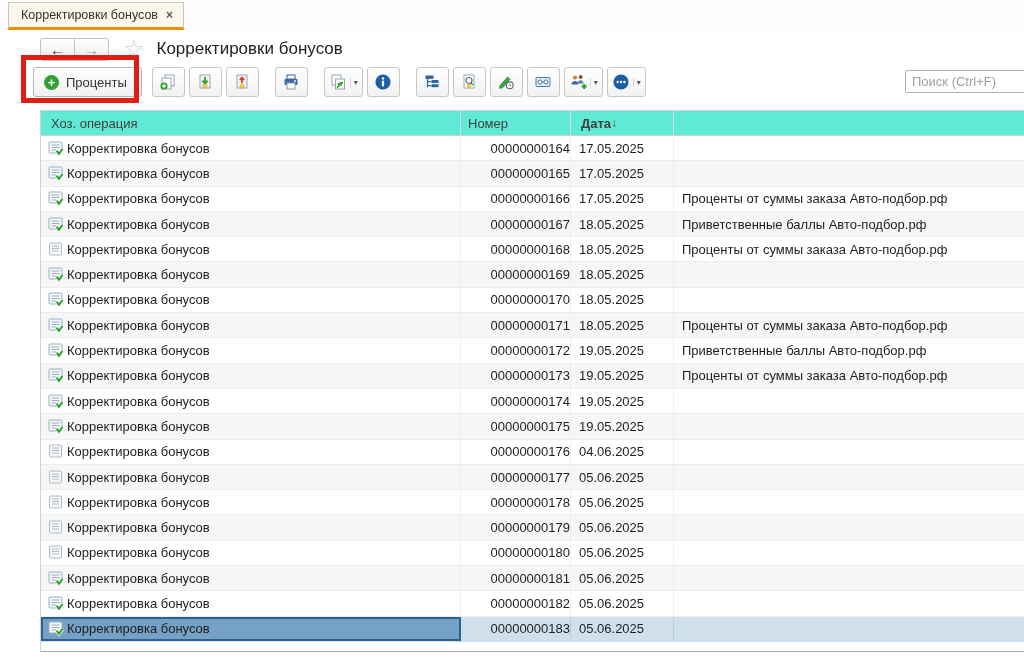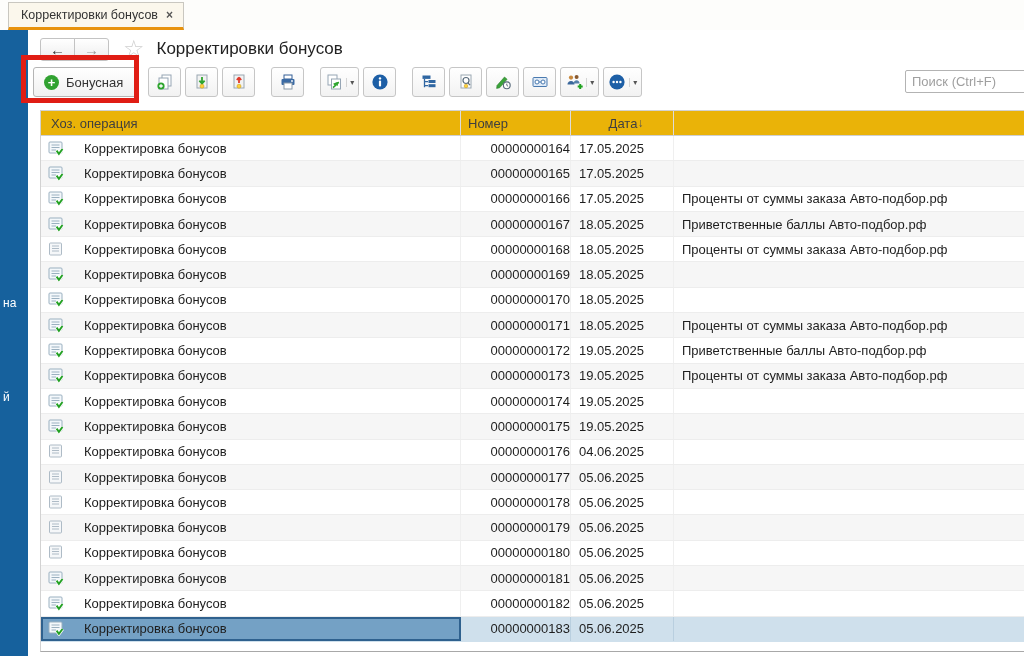--- a/index.html
+++ b/index.html
@@ -48,31 +48,31 @@
   .searchbox::placeholder { color:#9f9f9f; }
 
   
   .annot { position:absolute; left:21px; top:55px; width:118px; height:48px;
     border:5px solid #e01d14; z-index:50; pointer-events:none; }
 
   
   .grid { position:absolute; left:40px; top:110px; width:984px; height:542px;
     border-top:1px solid #d2d2d2; border-left:1px solid #d2d2d2; border-bottom:1px solid #a8a8a8;
     background:#fff; font-size:13px; }
-  .ghead { display:flex; height:25px; background:#eab308; border-bottom:1px solid #cfcfcf; color:#3f3f3f; }
+  .ghead { display:flex; height:25px; background:#5eead4; border-bottom:1px solid #cfcfcf; color:#3f3f3f; }
   .gh { display:flex; align-items:center; padding-left:10px; border-right:1px solid #dcdcdc; }
   .gh.h1 { width:420px; } .gh.h2 { width:110px; padding-left:7px; }
-  .gh.h3 { width:103px; justify-content:center; padding-right:2px; }
+  .gh.h3 { width:103px; justify-content:flex-start; padding-right:2px;font-weight:bold; }
   .gh.h4 { flex:1; padding-left:8px; border-right:none; }
   .sort { font-size:12px; color:#555; }
 
   .trow { display:flex; height:25.3px; background:#fff; border-bottom:1px solid #ededed; color:#1e1e1e; }
   .trow.alt { background:#f6f6f6; }
   .c { display:flex; align-items:center; border-right:1px solid #efefef; overflow:hidden; white-space:nowrap; }
-  .c1 { width:420px; padding-left:7px; gap:20px; }
+  .c1 { width:420px; padding-left:7px; gap:3px; }
   .c2 { width:110px; justify-content:flex-end; padding-right:0; }
   .c3 { width:103px; padding-left:8px;text-align:right; }
   .c4 { flex:1; padding-left:8px; border-right:none; }
   .docic { display:flex; align-items:center; }
 
   .trow.selected { background:#cfe0ec; border-bottom-color:#cfe0ec; }
   .trow.selected .c { border-right-color:#b9cfdf; }
   .trow.selected .c1 { background:#74a1c5; border:2px solid #2f618e; padding-left:5px; }
 </style>
 </head>
@@ -80,40 +80,36 @@
 
 <div class="stage">
 
   <div class="tabbar">
     <div class="tab">
       <span>Корректировки бонусов</span>
       <span class="x">×</span>
     </div>
   </div>
 
-  <div class="sidebar">
-    <span class="frag f0">на</span>
-    <span class="frag f1">й</span>
-  </div>
 
   <div class="navrow">
     <div class="navbtn back">
       <span>←</span>
     </div>
     <div class="navbtn fwd">
       <span>→</span>
     </div>
     <span class="star">☆</span>
     <span class="pagetitle">Корректировки бонусов</span>
   </div>
 
   <div class="toolbar">
     <button class="createbtn">
       <span class="plus-circle">+</span>
-      <span>Бонусная</span>
+      <span>Проценты</span>
     </button>
     <div class="tgroup">
         <button class="tbtn">
           <span class="ticon">
             <svg width="18" height="18" viewBox="0 0 18 18">
               <rect x="6" y="2" width="9" height="11" fill="#fff" stroke="#96a5b4"></rect>
               <rect x="3" y="5" width="9" height="11" fill="#fff" stroke="#96a5b4"></rect>
               <circle cx="5" cy="13" r="3.6" fill="#2ea52e"></circle>
               <path d="M5 11.2v3.6M3.2 13h3.6" stroke="#fff" stroke-width="1.4"></path>
             </svg>

